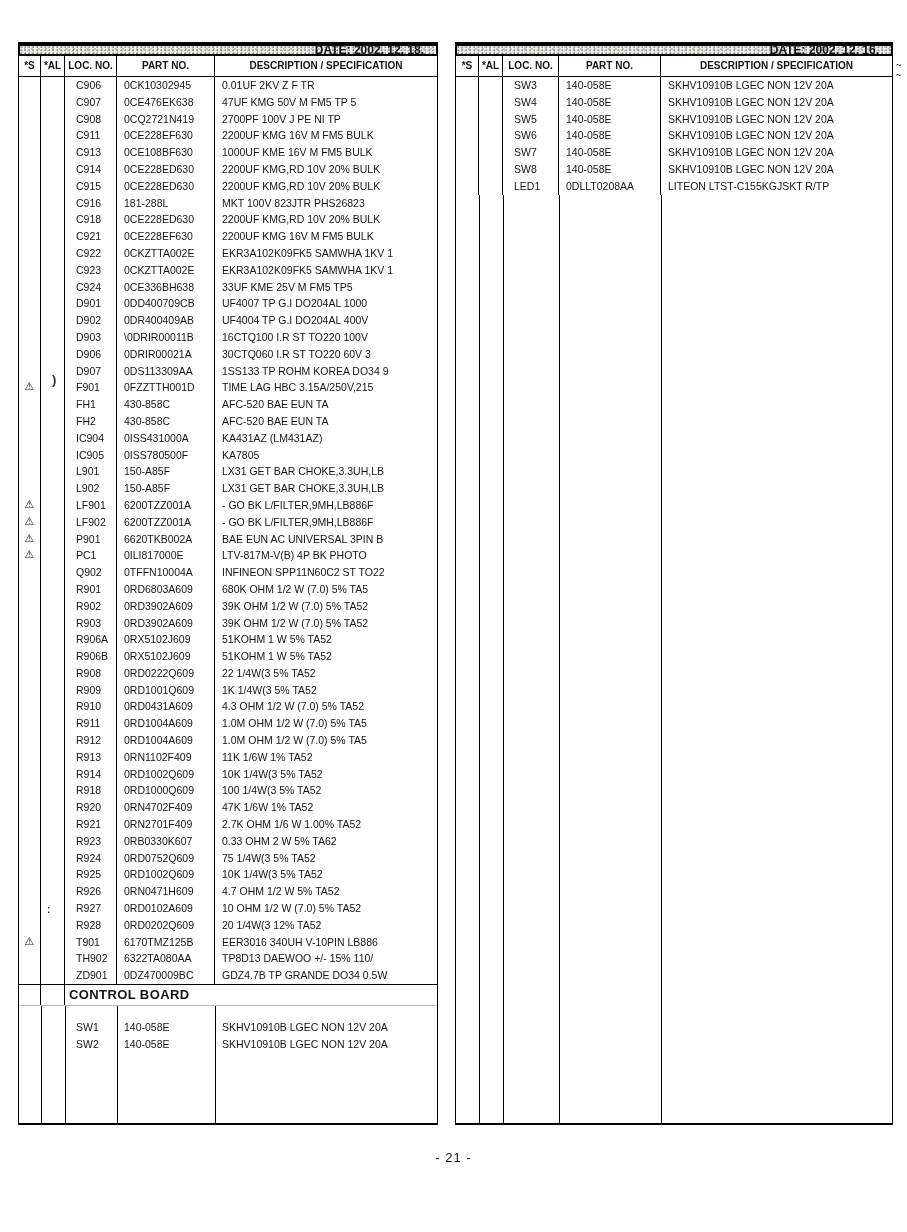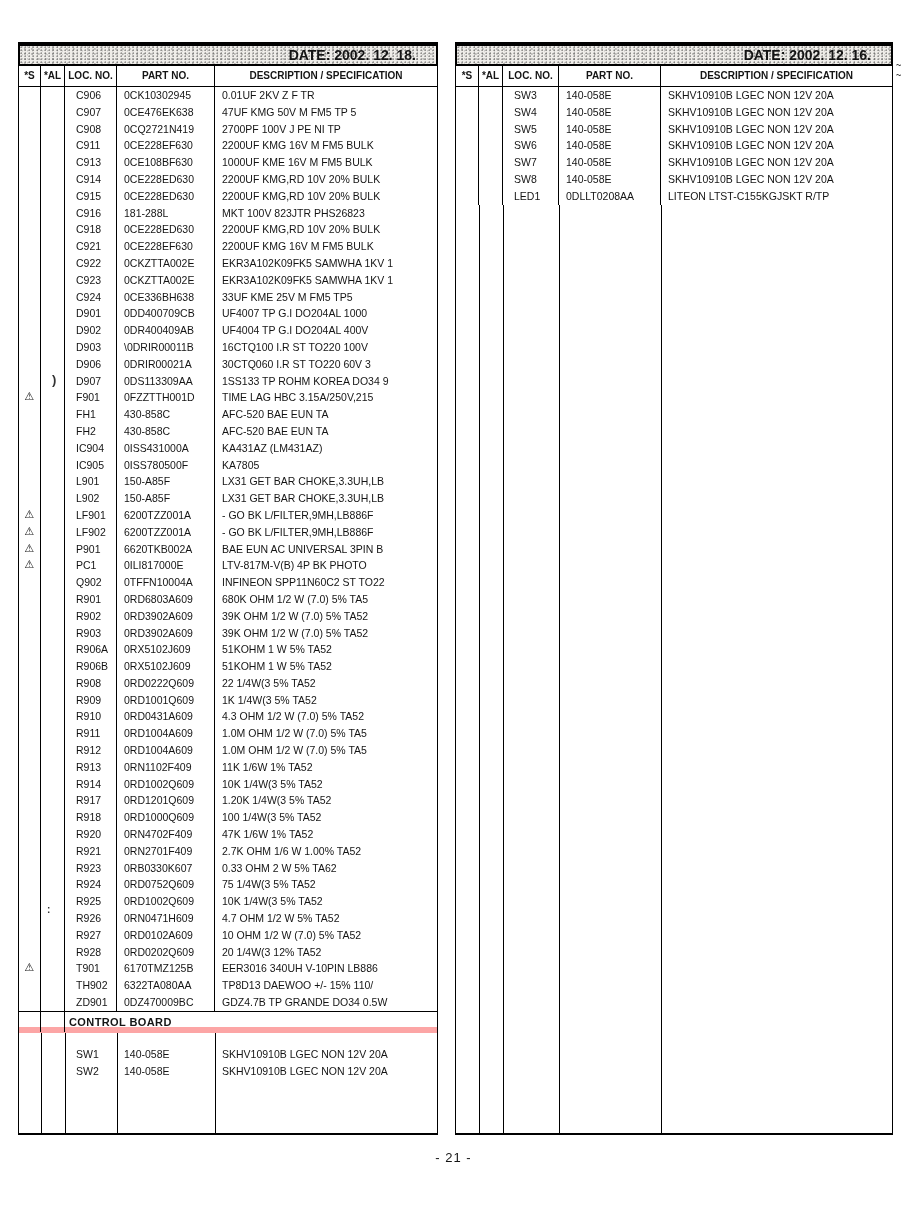--- a/index.html
+++ b/index.html
@@ -7,30 +7,30 @@
     width:907px;height:1232px;position:relative;overflow:hidden;
     background:#ffffff;color:#141414;
     font-family:"Liberation Sans","DejaVu Sans",sans-serif;
     -webkit-font-smoothing:none;
   }
   .parts-table{position:absolute;top:42px;}
   .t-left{left:18px;width:420px;}
   .t-right{left:455px;width:438px;}
 
   .date-bar{
-    box-sizing:border-box;height:24px;
+    box-sizing:border-box;height:14px;
     border:2px solid #000;border-top-width:4px;
     background-color:#efede9;
     background-image:
       radial-gradient(circle at 30% 40%, rgba(70,70,70,.55) .6px, transparent 1.1px),
       radial-gradient(circle at 70% 60%, rgba(120,120,120,.45) .6px, transparent 1.2px),
       radial-gradient(circle at 50% 20%, rgba(150,150,150,.40) .5px, transparent 1px);
     background-size:4px 3px,7px 5px,5px 4px;
     display:flex;align-items:center;justify-content:flex-end;
-    font-weight:bold;font-size:14px;padding-right:20px;
+    font-weight:bold;font-size:12px;padding-right:12px;
   }
   .table-body{
     box-sizing:border-box;height:1069px;
     border:1px solid #000;border-bottom-width:2px;border-top:none;
     display:flex;flex-direction:column;position:relative;
   }
   .row{display:grid;height:16.8px;line-height:16.8px;font-size:10.5px;white-space:nowrap;}
   .t-left .row{grid-template-columns:22px 24px 52px 98px 1fr;}
   .t-right .row{grid-template-columns:23px 24px 56px 102px 1fr;}
   .cell{border-right:1px solid #000;overflow:visible;}
@@ -39,23 +39,23 @@
   .loc-cell{padding-left:11px;}
   .part-cell{padding-left:7px;}
   .desc-cell{padding-left:7px;}
 
   .header-row{height:20px;line-height:19px;font-weight:bold;font-size:10px;
     border-bottom:1px solid #000;}
   .header-row .cell{text-align:center;padding:0;}
   .data-rows{flex:none;display:flex;flex-direction:column;}
 
   .section-banner{
-    box-sizing:border-box;height:22px;border-top:1px solid #000;border-bottom:6px solid #fca5a5;
+    box-sizing:border-box;height:22px;border-top:1px solid #000;border-bottom:1px solid #fca5a5;
     display:grid;grid-template-columns:22px 24px 1fr;
-    font-weight:bold;font-size:11px;line-height:20px;letter-spacing:.4px;
+    font-weight:bold;font-size:13px;line-height:20px;letter-spacing:.4px;
   }
   .section-banner .cell{border-right:1px solid #000;}
   .section-banner .banner-label{border-right:none;padding-left:4px;}
 
   .lower-rows,.filler{flex:1;position:relative;}
   .vl{position:absolute;top:0;bottom:0;width:1px;background:#000;}
   .t-left .vl:nth-child(1){left:22px}
   .t-left .vl:nth-child(2){left:46px}
   .t-left .vl:nth-child(3){left:98px}
   .t-left .vl:nth-child(4){left:196px}
@@ -373,27 +373,20 @@
           <div class="cell loc-cell">R913</div>
           <div class="cell part-cell">0RN1102F409</div>
           <div class="cell desc-cell">11K 1/6W 1% TA52</div>
         </div>
         <div class="row">
           <div class="cell safety-cell"></div>
           <div class="cell al-cell"></div>
           <div class="cell loc-cell">R914</div>
           <div class="cell part-cell">0RD1002Q609</div>
           <div class="cell desc-cell">10K 1/4W(3 5% TA52</div>
-        </div>
-        <div class="row">
-          <div class="cell safety-cell"></div>
-          <div class="cell al-cell"></div>
-          <div class="cell loc-cell">R917</div>
-          <div class="cell part-cell">0RD1201Q609</div>
-          <div class="cell desc-cell">1.20K 1/4W(3 5% TA52</div>
         </div>
         <div class="row">
           <div class="cell safety-cell"></div>
           <div class="cell al-cell"></div>
           <div class="cell loc-cell">R918</div>
           <div class="cell part-cell">0RD1000Q609</div>
           <div class="cell desc-cell">100 1/4W(3 5% TA52</div>
         </div>
         <div class="row">
           <div class="cell safety-cell"></div>

